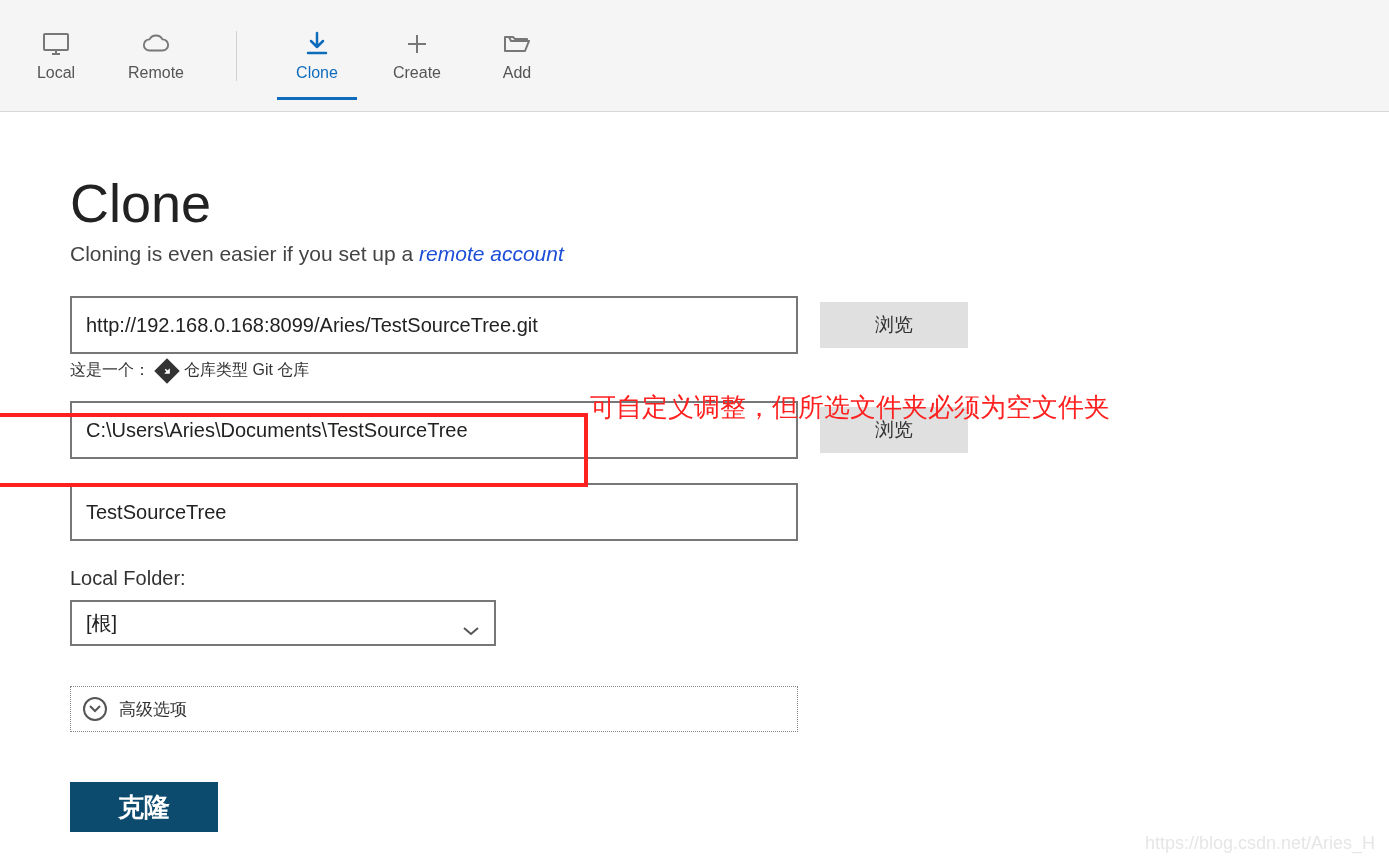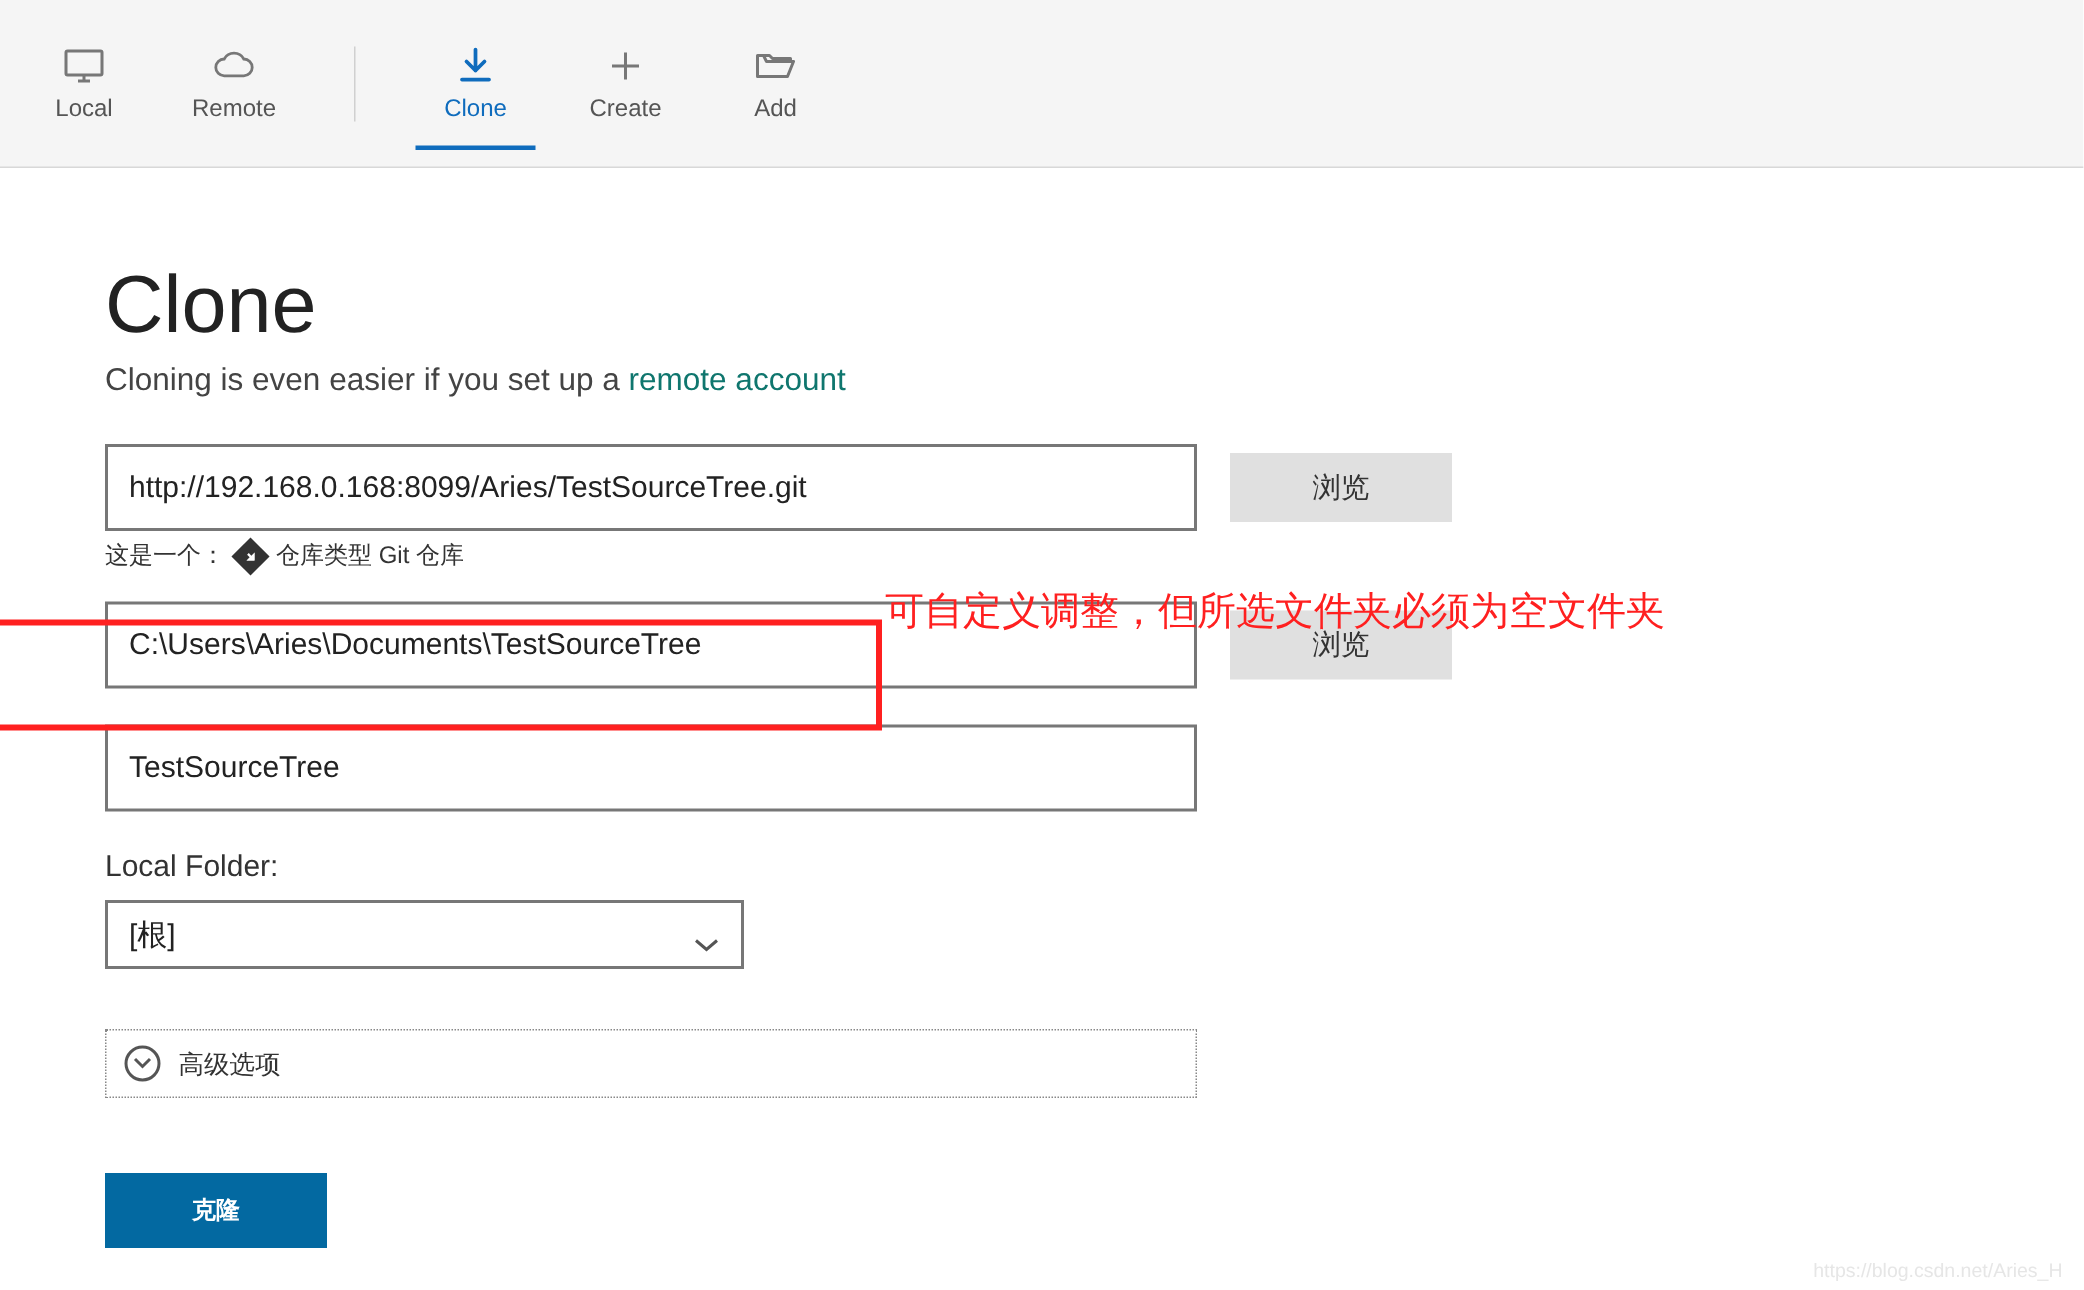--- a/index.html
+++ b/index.html
@@ -44,21 +44,21 @@
       font-size: 54px;
       font-weight: 400;
       color: #222;
       margin-bottom: 8px;
     }
     .subtitle {
       font-size: 21px;
       color: #444;
       margin-bottom: 30px;
     }
-    .subtitle a { color: #0f766e; text-decoration: none; }
+    .subtitle a { color: #1d4ed8; text-decoration: none; font-style: italic; }
     
     .form-row {
       display: flex;
       align-items: center;
       margin-bottom: 6px;
     }
     .text-input {
       width: 728px;
       height: 58px;
       border: 2px solid #777;
@@ -158,35 +158,35 @@
       align-items: center;
       justify-content: center;
       margin-right: 12px;
     }
     .adv-label { font-size: 17px; color: #333; }
     
     .primary-btn {
       margin-top: 50px;
       width: 148px;
       height: 50px;
-      background: #0369a1;
+      background: #0c4a6e;
       color: #fff;
       border: none;
-      font-size: 16px;
+      font-size: 26px;
       font-weight: 600;
       cursor: pointer;
       font-family: inherit;
     }
     
     .watermark {
       position: absolute;
       bottom: 6px;
       right: 14px;
       color: #e6e6e6;
-      font-size: 13px;
+      font-size: 18px;
     }
   </style>
 </head>
 <body>
 
 <div class="toolbar">
   <div class="toolbar-item">
     <span class="toolbar-icon">
       <svg width="28" height="24" viewBox="0 0 28 24">
           <rect x="2" y="2" width="24" height="16" rx="1" fill="none" stroke="#777" stroke-width="2"></rect>

